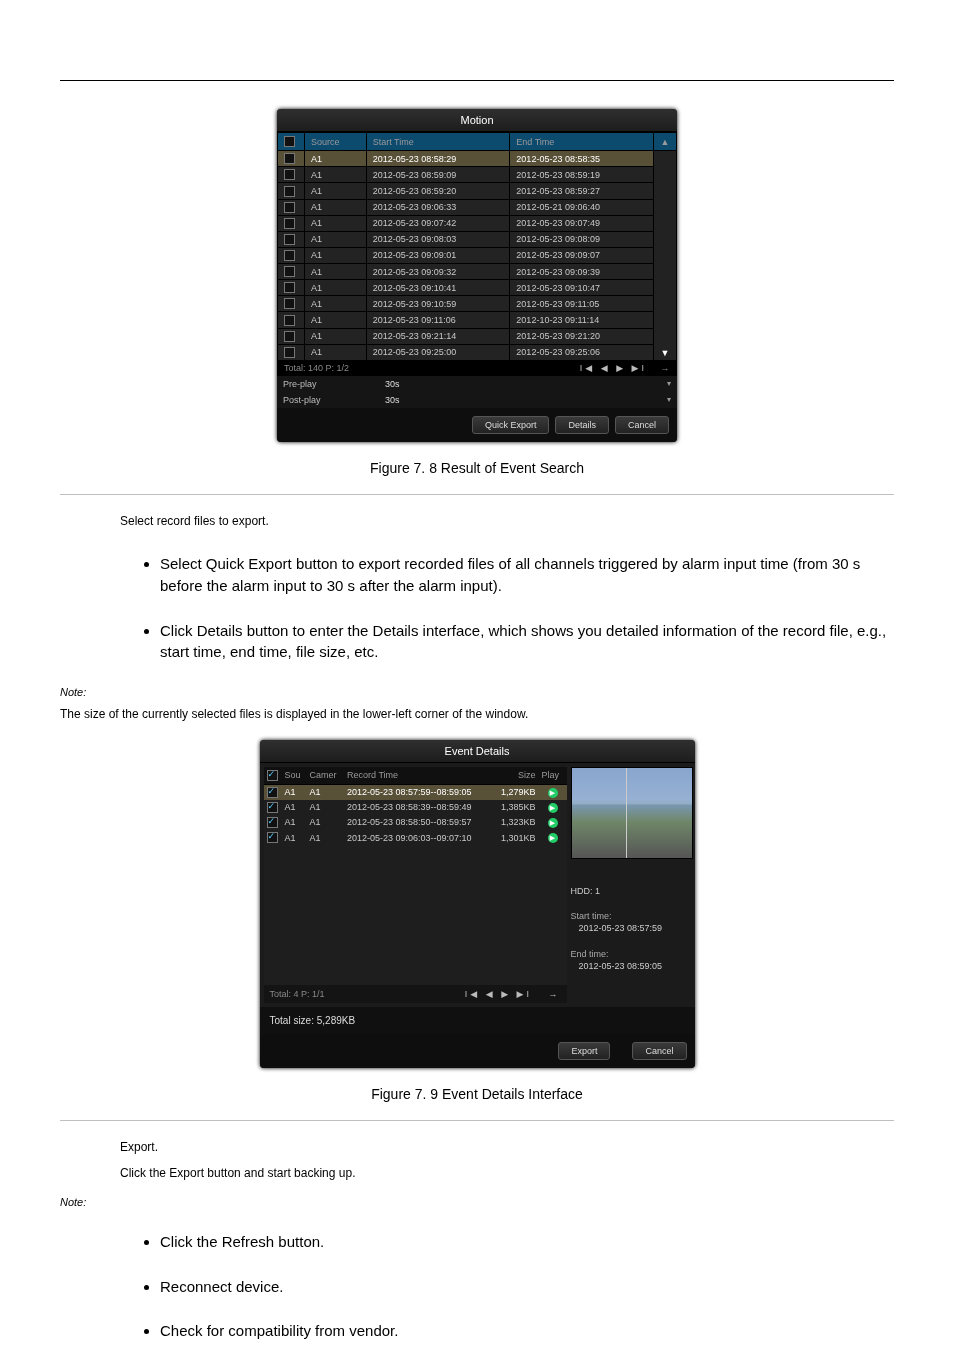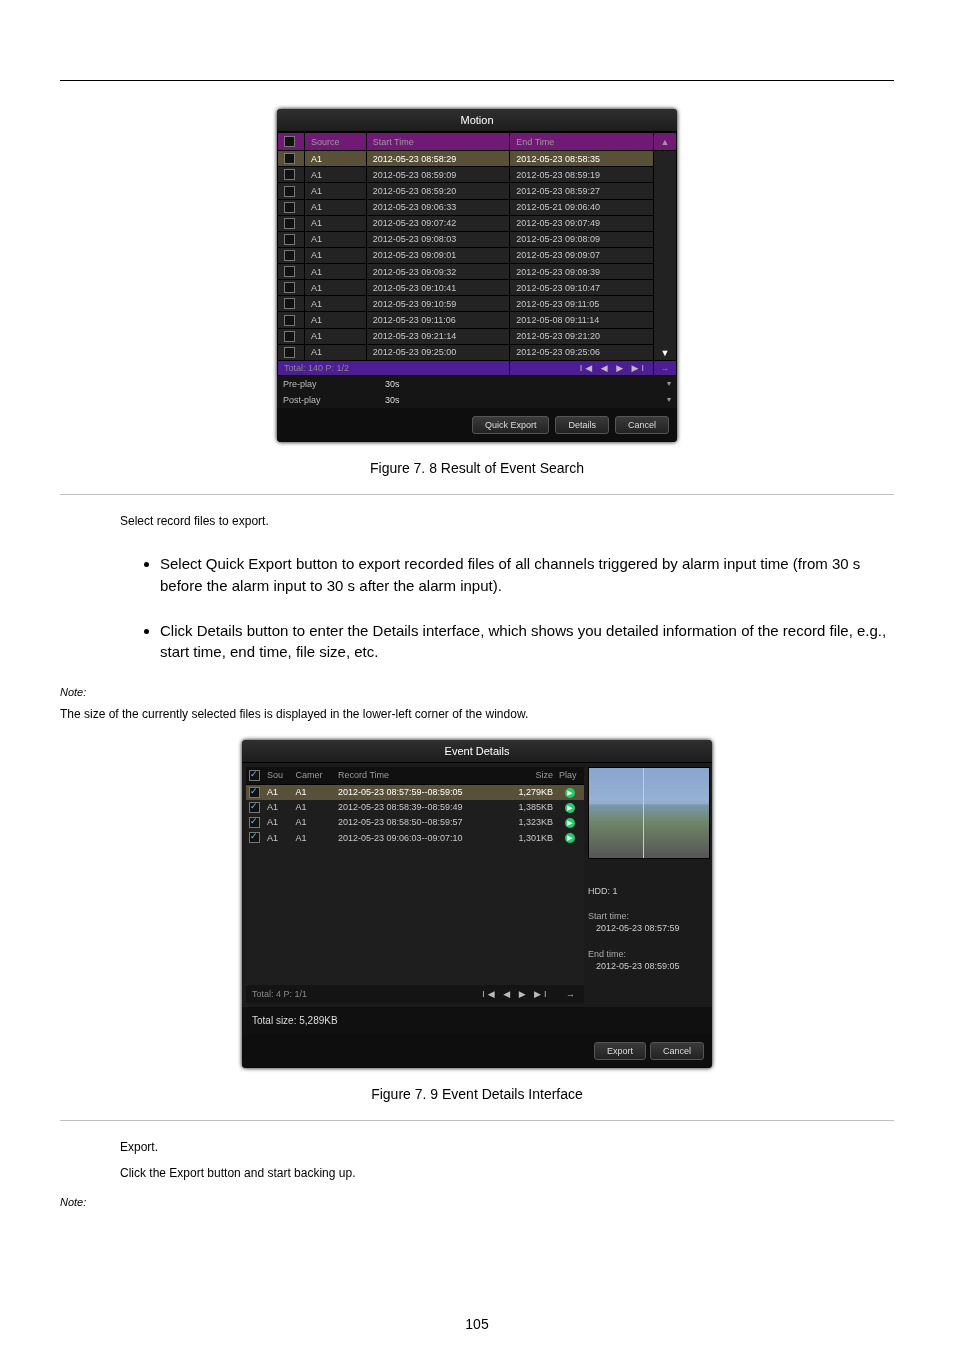--- a/index.html
+++ b/index.html
@@ -12,53 +12,53 @@
   .bullets li{font-size:15px;line-height:1.45;margin:23px 0;}
   .caption{font-size:14px;text-align:center;margin:10px 0 6px 0;}
   .note-title{font-style:italic;font-size:11px;margin:14px 0 8px 0;}
   .fig-wrap{display:flex;justify-content:center;}
   
   .dlg{background:#1b1b1b;color:#d0d0d0;font-size:10px;border-radius:4px;box-shadow:0 0 4px #000;margin:8px 0;}
   .dlg-title{background:linear-gradient(#2f2f2f,#1d1d1d);text-align:center;color:#fff;padding:5px 0;font-size:11px;border-bottom:1px solid #000;border-radius:4px 4px 0 0;}
   
   .motion{width:400px;}
   .tbl{width:100%;border-collapse:collapse;}
-  .tbl th{background:#701a75;color:#9a9a9a;font-weight:normal;text-align:left;padding:3px 6px;font-size:9px;border:1px solid #000;}
+  .tbl th{background:#0c4a6e;color:#9a9a9a;font-weight:normal;text-align:left;padding:3px 6px;font-size:9px;border:1px solid #000;}
   .tbl td{padding:2px 6px;border:1px solid #000;background:#232323;color:#c8c8c8;font-size:9px;}
   .tbl tr.sel td{background:#585037;color:#fff;}
   .chk{display:inline-block;width:9px;height:9px;border:1px solid #777;background:#111;vertical-align:middle;position:relative;}
   .chk.on::after{content:"✓";position:absolute;top:-2px;left:0;color:#5cf;font-size:9px;}
   .scroll-col{width:10px;background:#111;}
-  .pager-row td{background:#4c1d95;color:#888;font-size:9px;}
+  .pager-row td{background:#000000;color:#888;font-size:9px;}
   .pager-icons{letter-spacing:3px;color:#bbb;}
   .form-row{display:flex;align-items:center;gap:22px;background:#151515;padding:3px 6px;}
   .form-row label{width:80px;color:#bbb;font-size:9px;}
   .form-row .val{flex:1;color:#ddd;font-size:9px;}
   .form-row .dd-arrow{color:#999;font-size:8px;}
   .dlg-btnbar{display:flex;justify-content:flex-end;gap:6px;padding:8px;background:#0e0e0e;border-radius:0 0 4px 4px;}
   .dlg-btn{background:linear-gradient(#3a3a3a,#222);border:1px solid #555;color:#ddd;font-size:9px;padding:3px 12px;border-radius:3px;}
   
-  .events{width:470px;}
+  .events{width:435px;}
   .ev-body{display:flex;gap:4px;padding:4px;}
   .ev-left{flex:1;}
   .ev-right{width:120px;display:flex;flex-direction:column;gap:6px;}
   .ev-tbl{width:100%;border-collapse:collapse;}
   .ev-tbl th{background:#101010;color:#9a9a9a;font-weight:normal;text-align:left;padding:3px 3px;font-size:9px;border-bottom:1px solid #000;}
   .ev-tbl td{padding:2px 3px;font-size:9px;background:#1e1e1e;color:#c8c8c8;}
   .ev-tbl tr.sel td{background:#585037;color:#fff;}
   .play-icon{display:inline-block;width:10px;height:10px;border-radius:50%;background:#2c6;color:#fff;font-size:7px;text-align:center;line-height:10px;}
   .preview{width:120px;height:90px;background:linear-gradient(#6b8fc1 0%,#7c9dc8 35%,#6f8668 60%,#555 100%);position:relative;border:1px solid #000;}
   .preview::after{content:"";position:absolute;inset:0;background:
     linear-gradient(90deg,transparent 0,transparent 45%,#ccc 45%,#ccc 46%,transparent 46%),
     linear-gradient(#fff3 40%,transparent 41%);}
   .meta{font-size:9px;color:#ccc;line-height:1.4;margin-top:20px;}
   .meta-label{color:#aaa;}
   .ev-footer{display:flex;align-items:center;justify-content:space-between;padding:4px 6px;background:#141414;font-size:9px;color:#888;}
   .ev-size-row{padding:8px 10px;font-size:10px;color:#ddd;background:#101010;}
-  .ev-btnbar{display:flex;justify-content:flex-end;gap:4px;padding:8px;background:#0e0e0e;border-radius:0 0 4px 4px;}
+  .ev-btnbar{display:flex;justify-content:flex-end;gap:22px;padding:8px;background:#0e0e0e;border-radius:0 0 4px 4px;}
   .pagenum{position:absolute;bottom:18px;left:0;right:0;text-align:center;font-size:14px;color:#000;}
 </style>
 </head>
 <body>
 
 <div class="page">
   <hr class="toprule">
 
   <div class="fig-wrap">
     <div class="dlg motion">
@@ -132,21 +132,21 @@
             <tr>
               <td><span class="chk"></span></td>
               <td>A1</td>
               <td>2012-05-23 09:10:59</td>
               <td>2012-05-23 09:11:05</td>
             </tr>
             <tr>
               <td><span class="chk"></span></td>
               <td>A1</td>
               <td>2012-05-23 09:11:06</td>
-              <td>2012-05-08 09:11:14</td>
+              <td>2012-10-23 09:11:14</td>
             </tr>
             <tr>
               <td><span class="chk"></span></td>
               <td>A1</td>
               <td>2012-05-23 09:21:14</td>
               <td>2012-05-23 09:21:20</td>
             </tr>
             <tr>
               <td><span class="chk"></span></td>
               <td>A1</td>
@@ -266,15 +266,20 @@
       </div>
     </div>
   </div>
   <p class="caption">Figure 7. 9 Event Details Interface</p>
 
   <hr class="hr-sep">
 
   <p class="body-text indent1">Export.</p>
   <p class="body-text indent1">Click the Export button and start backing up.</p>
   <p class="note-title">Note:</p>
+  <ul class="bullets">
+    <li>Click the Refresh button.</li>
+    <li>Reconnect device.</li>
+    <li>Check for compatibility from vendor.</li>
+  </ul>
 
   <div class="pagenum">105</div>
 </div>
 
 </body></html>

